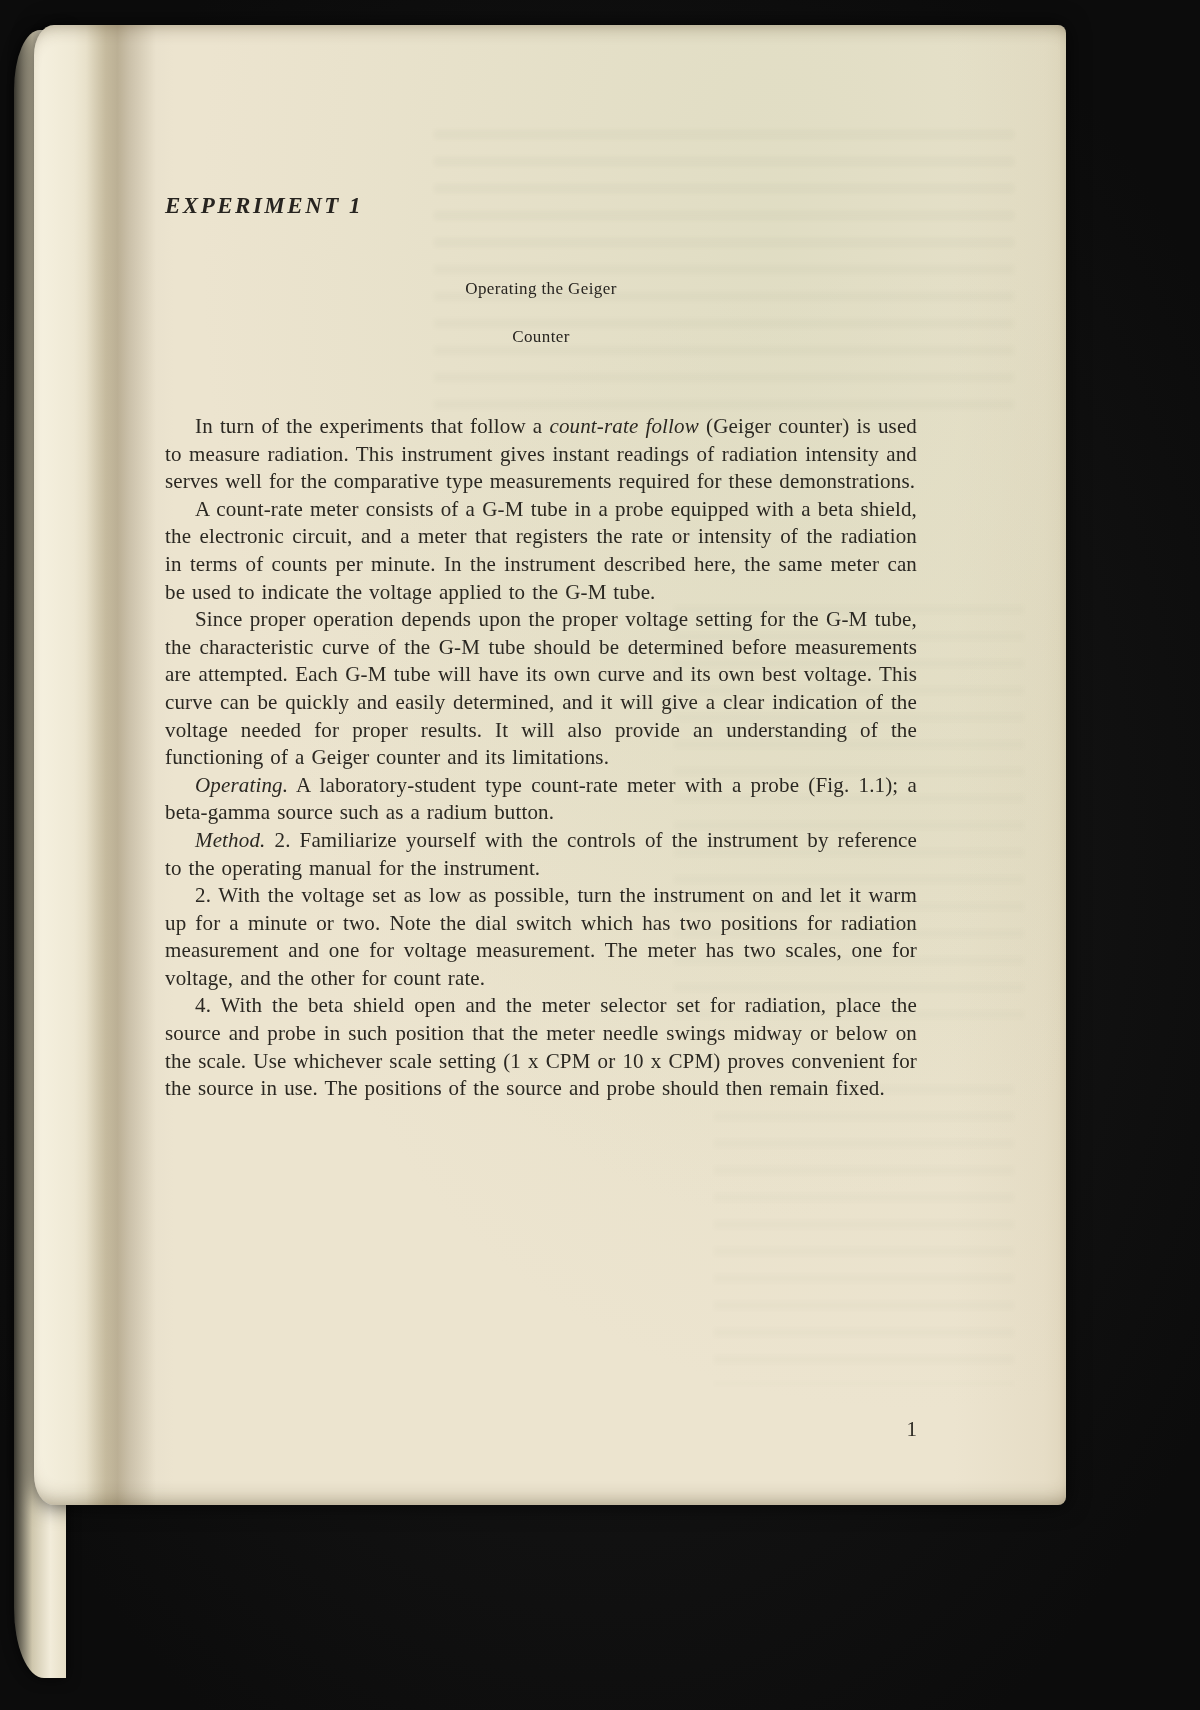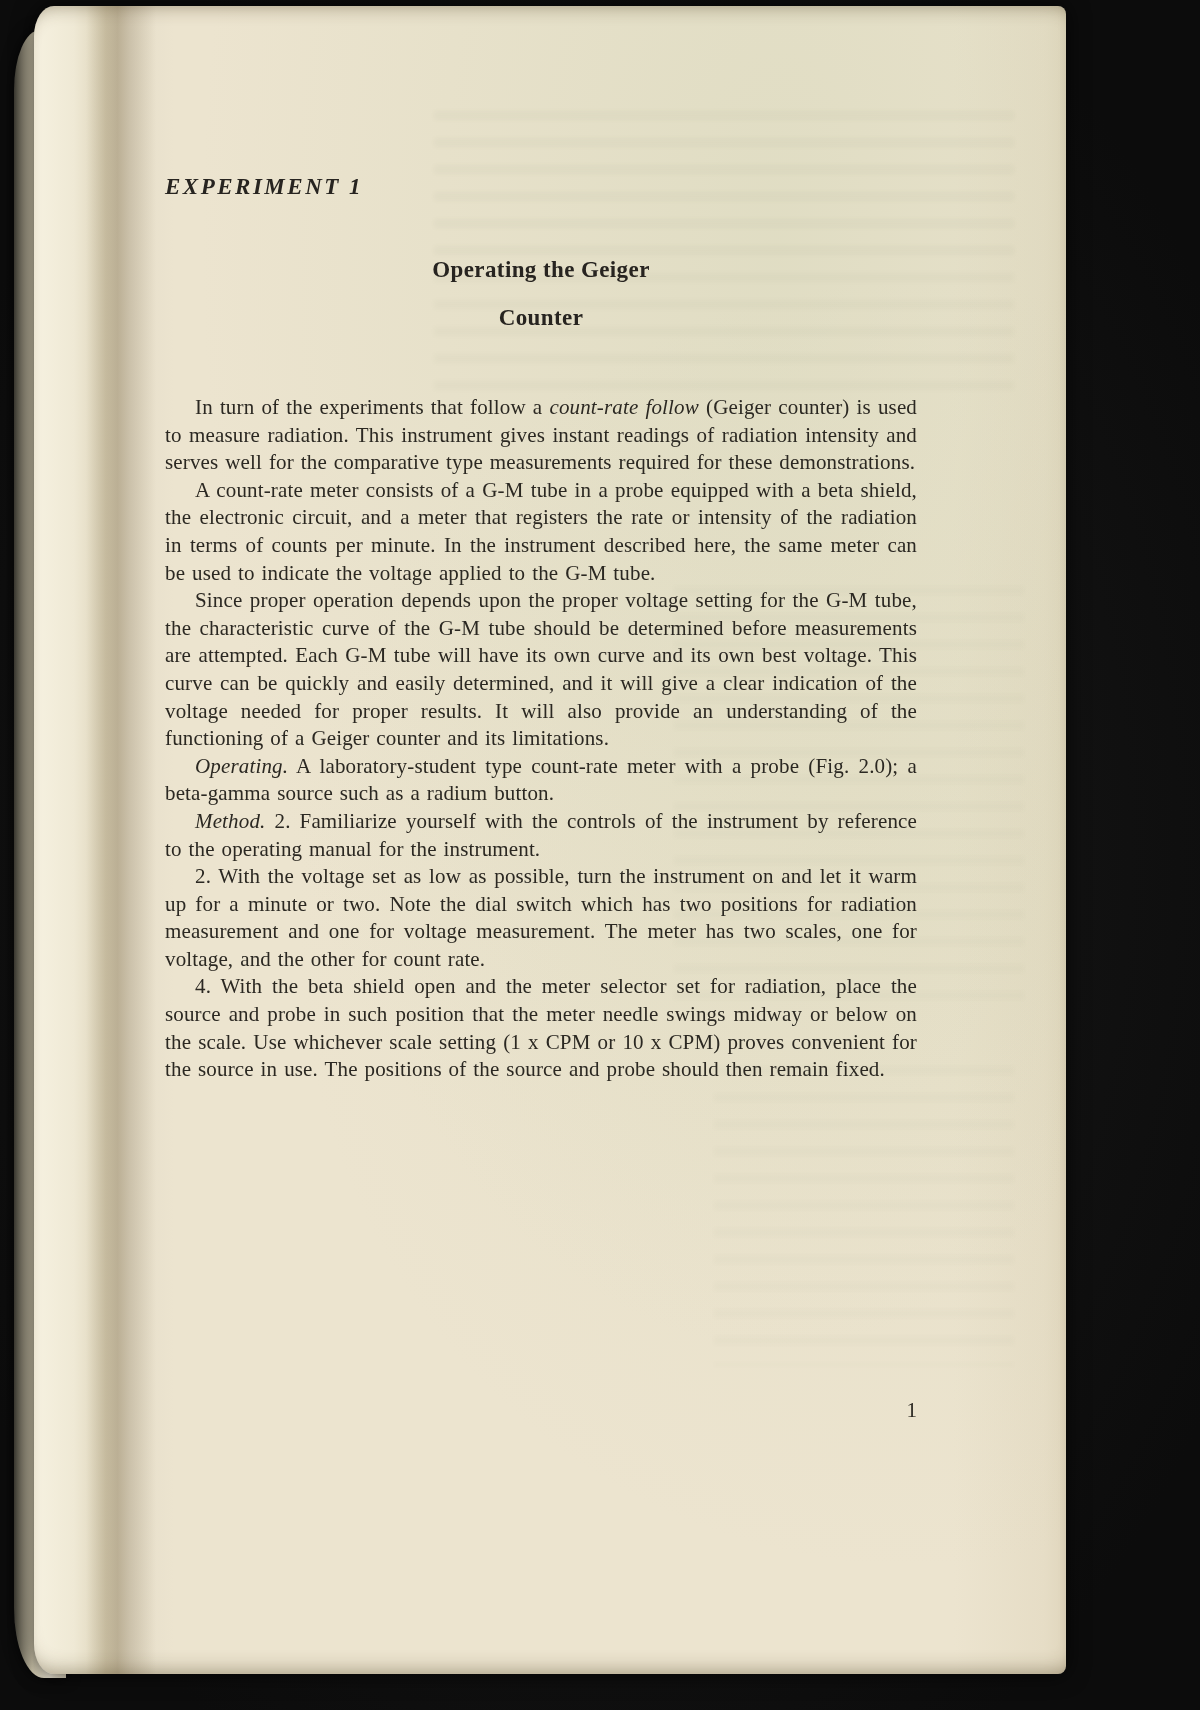--- a/index.html
+++ b/index.html
@@ -29,23 +29,23 @@
     height: 1648px;
     background: linear-gradient(90deg, #3a3830 0%, #cfc7ad 35%, #f2ecda 70%, #e6dec6 100%);
     border-radius: 26px 0 0 30px / 60px 0 0 70px;
     box-shadow: 0 0 14px rgba(0,0,0,0.7);
   }
 
   
   .page {
     position: absolute;
     left: 34px;
-    top: 6px;
+    top: 25px;
     width: 1032px;
-    height: 1668px;
+    height: 1480px;
     background:
       radial-gradient(ellipse at 72% 14%, rgba(196, 204, 168, 0.30), rgba(196,204,168,0) 55%),
       radial-gradient(ellipse at 85% 55%, rgba(205, 205, 170, 0.18), rgba(205,205,170,0) 50%),
       linear-gradient(90deg, #f6f1e0 0px, #efe9d5 40px, #dcd3b8 72px, #e6deca 96px, #ece4cf 140px, #ece4cf 920px, #e6ddc6 1010px, #e0d6bd 1032px),
       #ece4cf;
     border-radius: 20px 8px 8px 20px / 30px 8px 8px 30px;
     box-shadow:
       0 0 22px rgba(0,0,0,0.75),
       inset 0 14px 18px -14px rgba(70,55,25,0.45),
       inset 0 -16px 20px -14px rgba(70,55,25,0.45);
@@ -90,22 +90,22 @@
     font-style: italic;
     font-weight: 700;
     font-size: 23px;
     letter-spacing: 2.5px;
     color: #272420;
   }
 
   .title-block {
     margin-top: 46px;
     text-align: center;
-    font-weight: 700;
-    font-size: 23px;
+    font-weight: 400;
+    font-size: 17px;
     letter-spacing: 0.4px;
     color: #272420;
   }
   .title-line { line-height: 48px; }
 
   .page-body {
     margin-top: 52px;
     text-align: justify;
     font-size: 21px;
     line-height: 27.6px;
@@ -148,21 +148,21 @@
 
       <div class="title-block">
         <div class="title-line">Operating the Geiger</div>
         <div class="title-line">Counter</div>
       </div>
 
       <div class="page-body">
           <p class="para"><span>In turn of the experiments that follow a </span><span class="italic">count-rate follow</span><span> (Geiger counter) is used to measure radiation. This instrument gives instant readings of radiation intensity and serves well for the comparative type measurements required for these demonstrations.</span></p>
           <p class="para"><span>A count-rate meter consists of a G-M tube in a probe equipped with a beta shield, the electronic circuit, and a meter that registers the rate or intensity of the radiation in terms of counts per minute. In the instrument described here, the same meter can be used to indicate the voltage applied to the G-M tube.</span></p>
           <p class="para"><span>Since proper operation depends upon the proper voltage setting for the G-M tube, the characteristic curve of the G-M tube should be determined before measurements are attempted. Each G-M tube will have its own curve and its own best voltage. This curve can be quickly and easily determined, and it will give a clear indication of the voltage needed for proper results. It will also provide an understanding of the functioning of a Geiger counter and its limitations.</span></p>
-          <p class="para"><span class="italic">Operating.</span><span> A laboratory-student type count-rate meter with a probe (Fig. 2.0); a beta-gamma source such as a radium button.</span></p>
+          <p class="para"><span class="italic">Operating.</span><span> A laboratory-student type count-rate meter with a probe (Fig. 1.1); a beta-gamma source such as a radium button.</span></p>
           <p class="para"><span class="italic">Method.</span><span> 2. Familiarize yourself with the controls of the instrument by reference to the operating manual for the instrument.</span></p>
           <p class="para"><span>2. With the voltage set as low as possible, turn the instrument on and let it warm up for a minute or two. Note the dial switch which has two positions for radiation measurement and one for voltage measurement. The meter has two scales, one for voltage, and the other for count rate.</span></p>
           <p class="para"><span>4. With the beta shield open and the meter selector set for radiation, place the source and probe in such position that the meter needle swings midway or below on the scale. Use whichever scale setting (1 x CPM or 10 x CPM) proves convenient for the source in use. The positions of the source and probe should then remain fixed.</span></p>
         </div>
 
     </div>
 
     <div class="page-number">1</div>
 
   </div>

